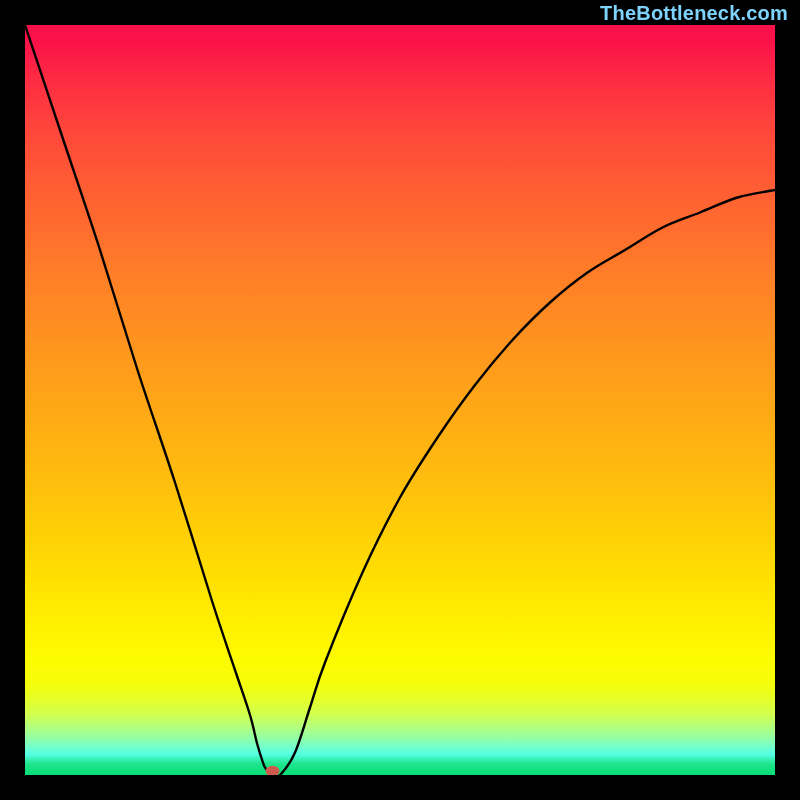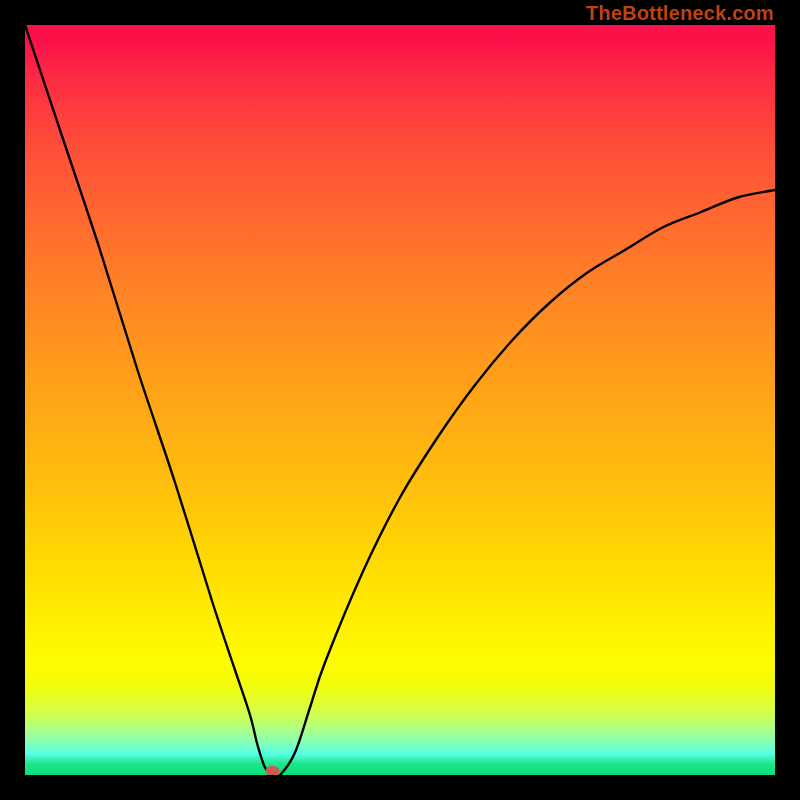--- a/index.html
+++ b/index.html
@@ -13,22 +13,22 @@
   }
   .frame {
     position: relative;
     width: 800px;
     height: 800px;
     background: #000;
   }
   .watermark {
     position: absolute;
     top: 2px;
-    right: 26px;
-    color: #c2410c;
+    right: 12px;
+    color: #7dd3fc;
     font-size: 20px;
     font-weight: 600;
     letter-spacing: 0.2px;
     z-index: 10;
   }
   .plot-area {
     position: absolute;
     left: 25px;
     top: 25px;
     width: 750px;

